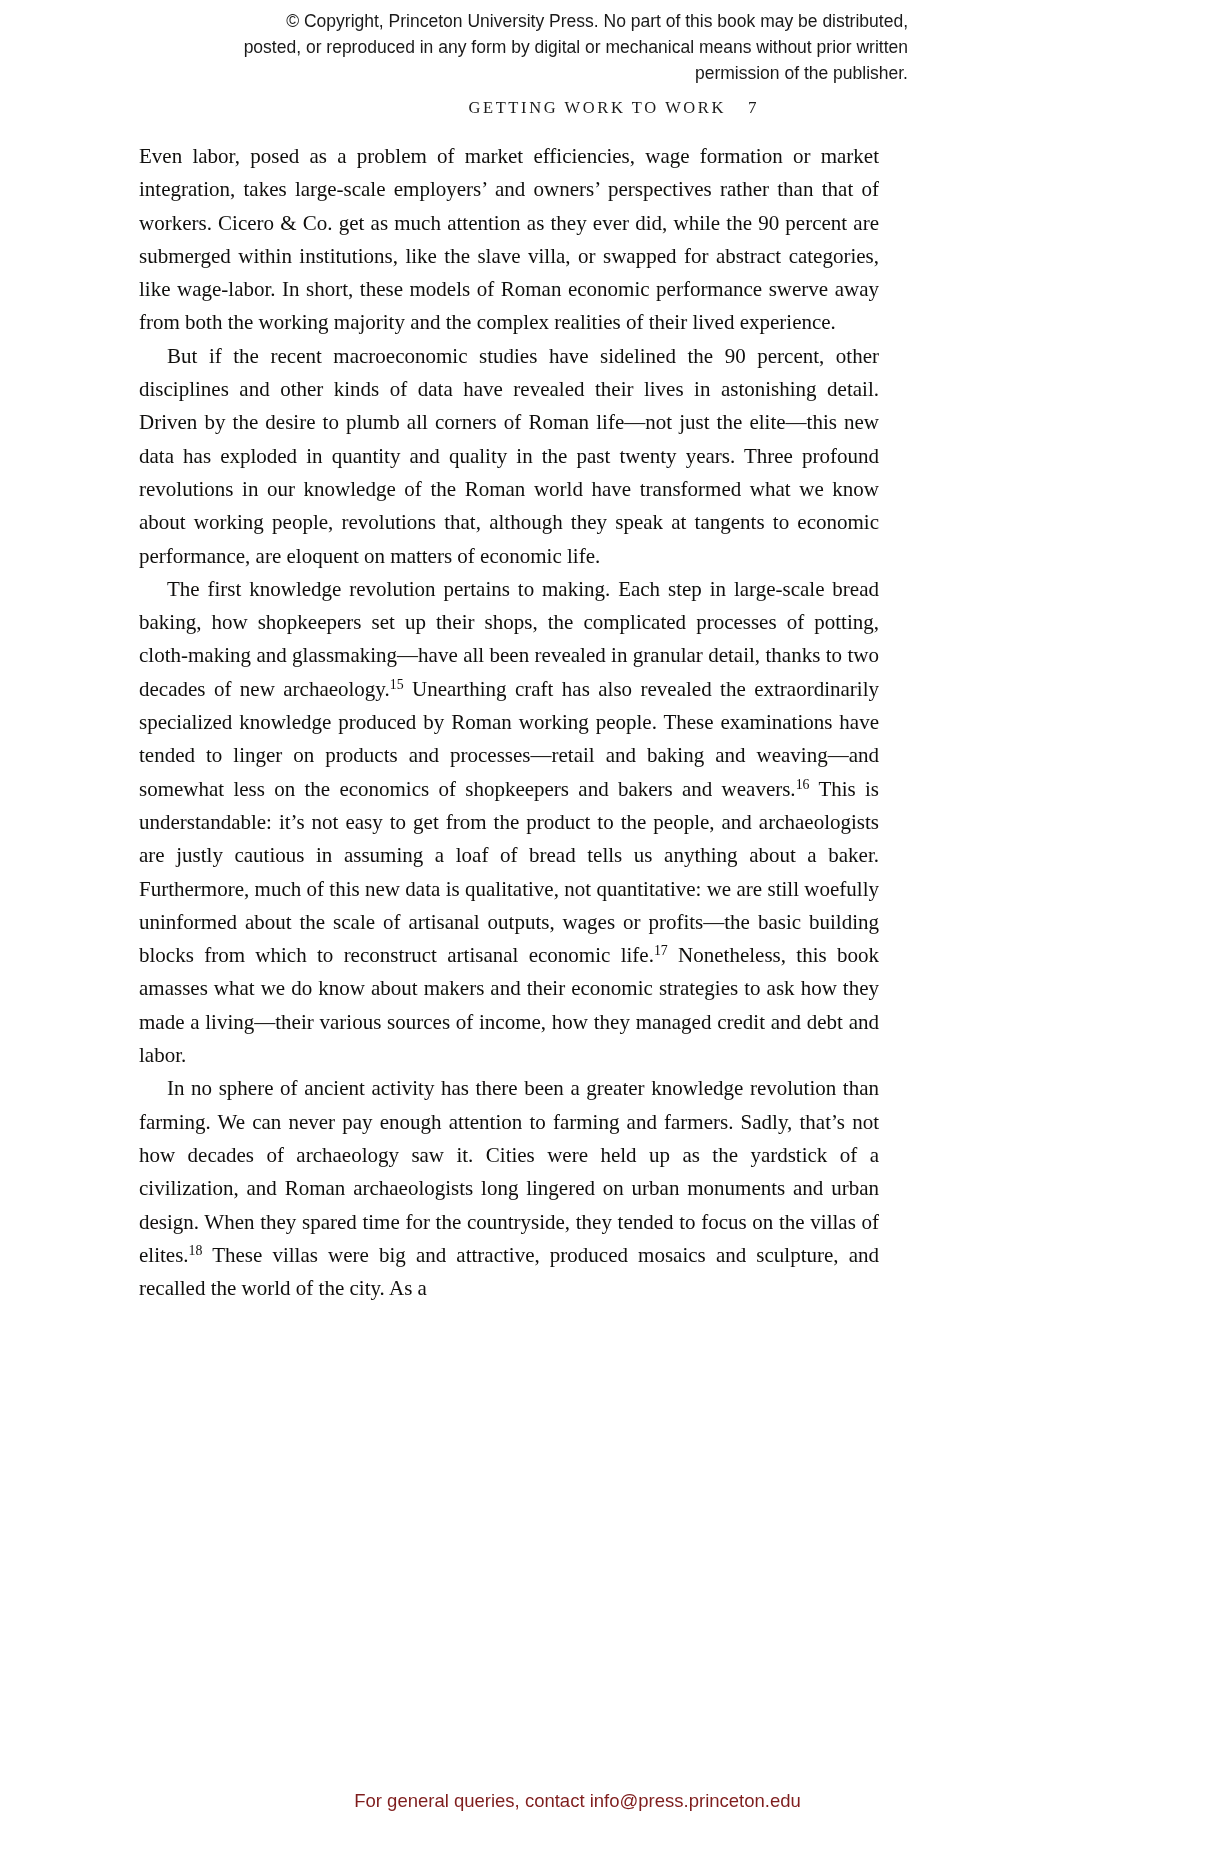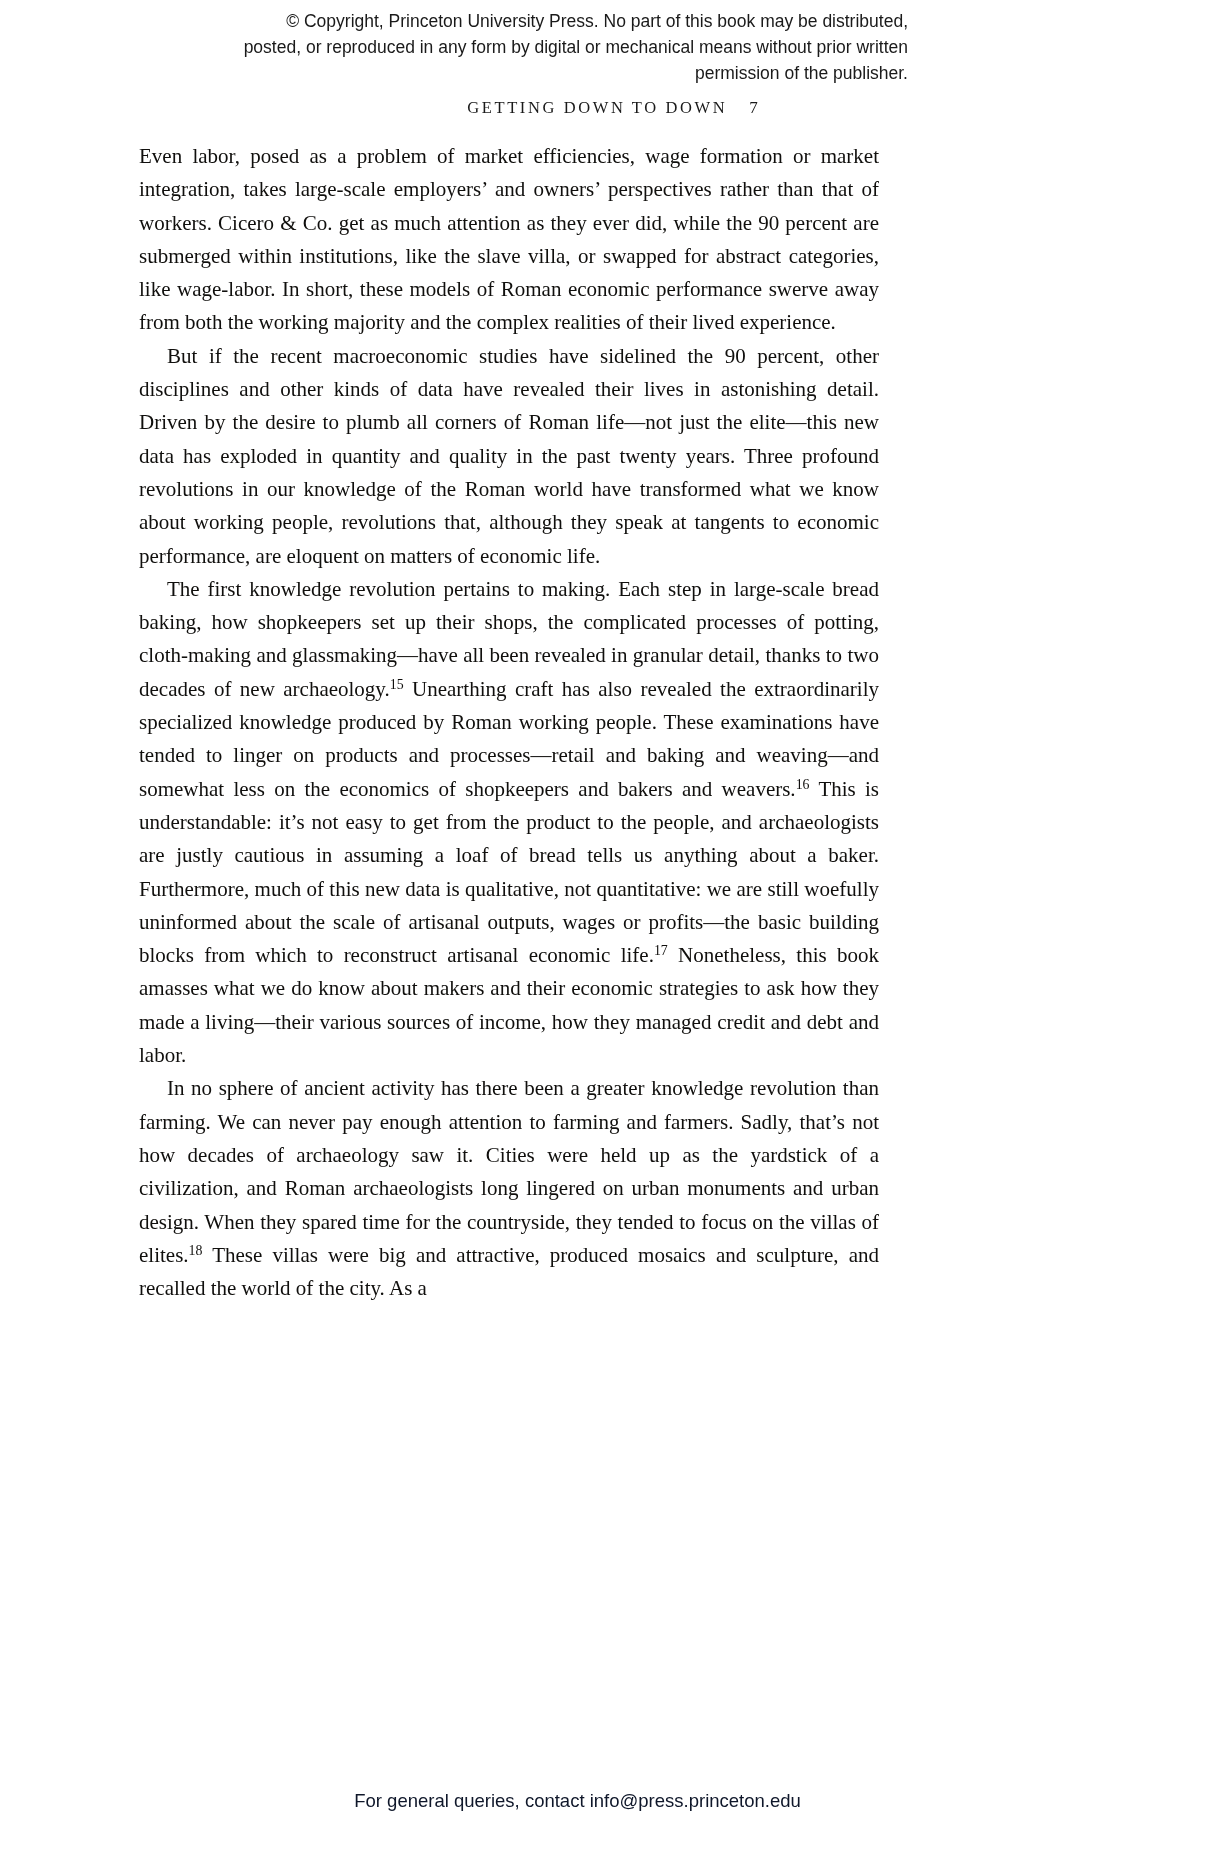--- a/index.html
+++ b/index.html
@@ -86,32 +86,32 @@
 
   
   .footer {
     position: absolute;
     left: 0;
     top: 1790px;
     width: 1155px;
     text-align: center;
     font-family: "Liberation Sans", sans-serif;
     font-size: 18.5px;
-    color: #0f172a;
+    color: #7f1d1d;
   }
 </style>
 </head>
 <body>
 
 <div class="page">
 
   <div class="copyright">© Copyright, Princeton University Press. No part of this book may be distributed, posted, or reproduced in any form by digital or mechanical means without prior written permission of the publisher.</div>
 
   <div class="running-head">
-    <span class="rh-title">GETTING DOWN TO DOWN</span><span class="rh-page">7</span>
+    <span class="rh-title">GETTING WORK TO WORK</span><span class="rh-page">7</span>
   </div>
 
   <div class="body-text">
       <p>Even labor, posed as a problem of market efficiencies, wage formation or market integration, takes large-scale employers’ and owners’ perspectives rather than that of workers. Cicero &amp; Co. get as much attention as they ever did, while the 90 percent are submerged within institutions, like the slave villa, or swapped for abstract categories, like wage-labor. In short, these models of Roman economic performance swerve away from both the working majority and the complex realities of their lived experience.</p>
       <p class="indent">But if the recent macroeconomic studies have sidelined the 90 percent, other disciplines and other kinds of data have revealed their lives in astonishing detail. Driven by the desire to plumb all corners of Roman life—not just the elite—this new data has exploded in quantity and quality in the past twenty years. Three profound revolutions in our knowledge of the Roman world have transformed what we know about working people, revolutions that, although they speak at tangents to economic performance, are eloquent on matters of economic life.</p>
       <p class="indent">The first knowledge revolution pertains to making. Each step in large-scale bread baking, how shopkeepers set up their shops, the complicated processes of potting, cloth-making and glassmaking—have all been revealed in granular detail, thanks to two decades of new archaeology.<sup>15</sup> Unearthing craft has also revealed the extraordinarily specialized knowledge produced by Roman working people. These examinations have tended to linger on products and processes—retail and baking and weaving—and somewhat less on the economics of shopkeepers and bakers and weavers.<sup>16</sup> This is understandable: it’s not easy to get from the product to the people, and archaeologists are justly cautious in assuming a loaf of bread tells us anything about a baker. Furthermore, much of this new data is qualitative, not quantitative: we are still woefully uninformed about the scale of artisanal outputs, wages or profits—the basic building blocks from which to reconstruct artisanal economic life.<sup>17</sup> Nonetheless, this book amasses what we do know about makers and their economic strategies to ask how they made a living—their various sources of income, how they managed credit and debt and labor.</p>
       <p class="indent">In no sphere of ancient activity has there been a greater knowledge revolution than farming. We can never pay enough attention to farming and farmers. Sadly, that’s not how decades of archaeology saw it. Cities were held up as the yardstick of a civilization, and Roman archaeologists long lingered on urban monuments and urban design. When they spared time for the countryside, they tended to focus on the villas of elites.<sup>18</sup> These villas were big and attractive, produced mosaics and sculpture, and recalled the world of the city. As a</p>
     </div>
 
   <div class="footer">For general queries, contact info@press.princeton.edu</div>

